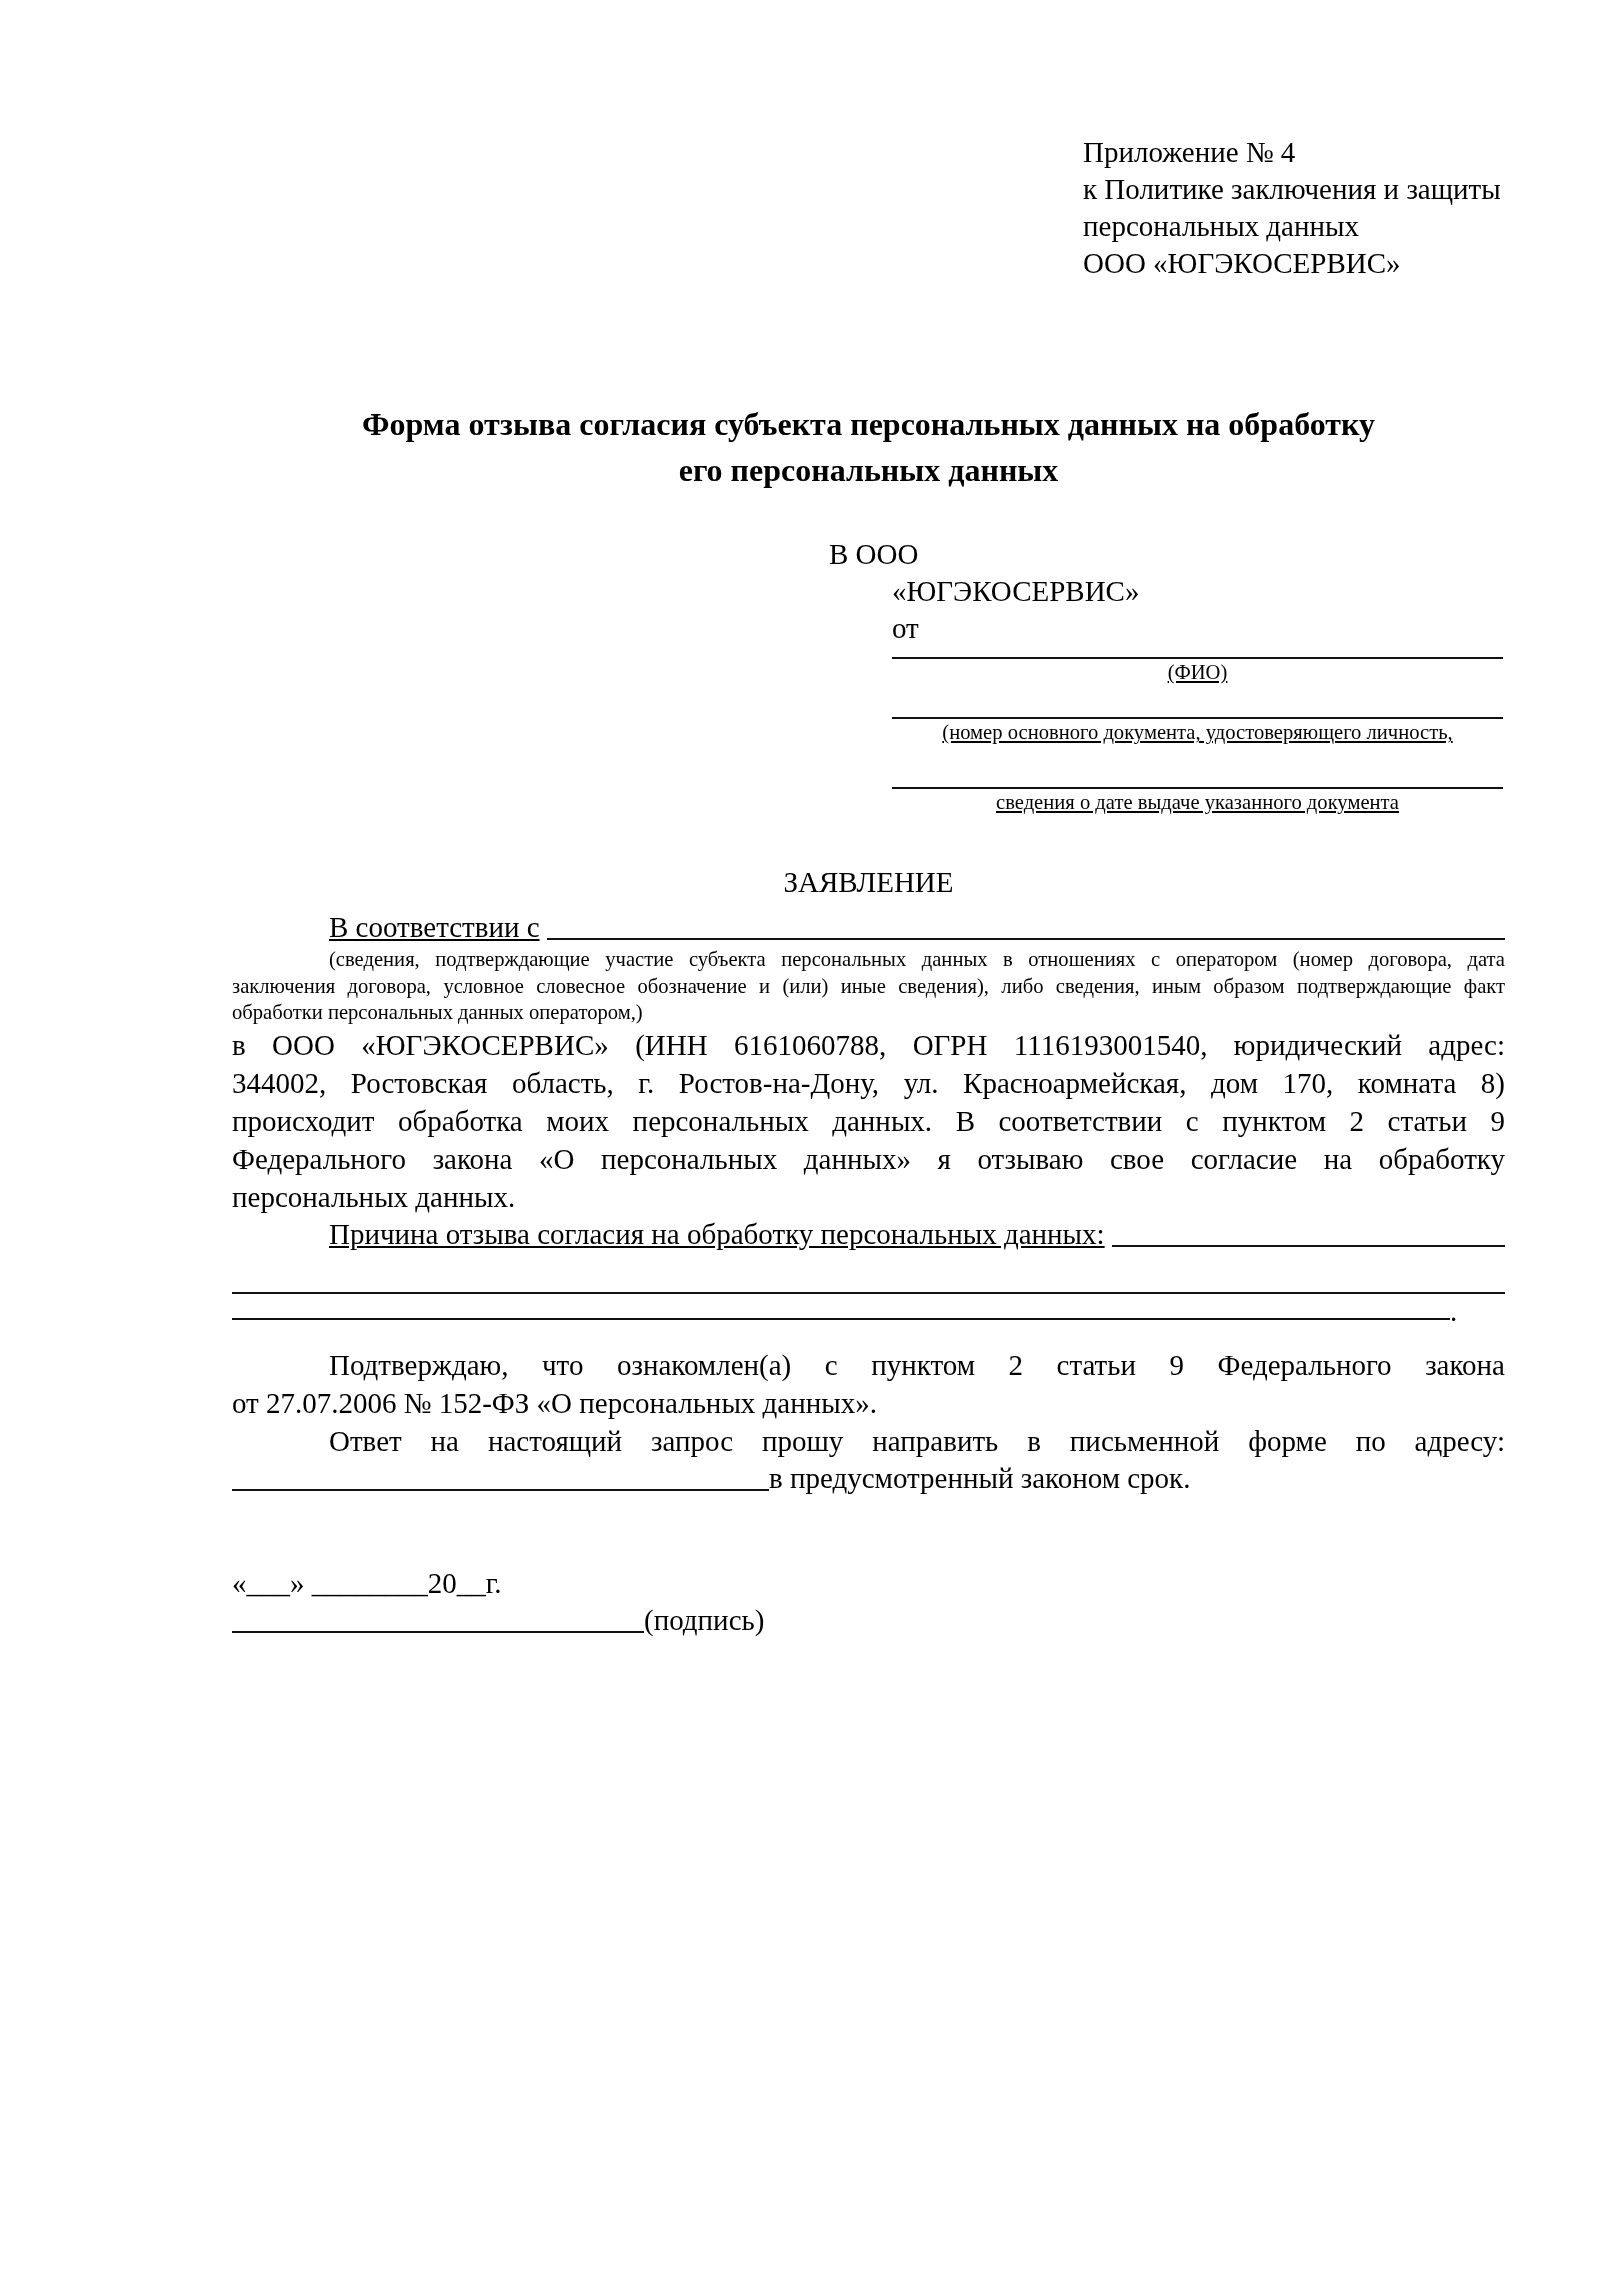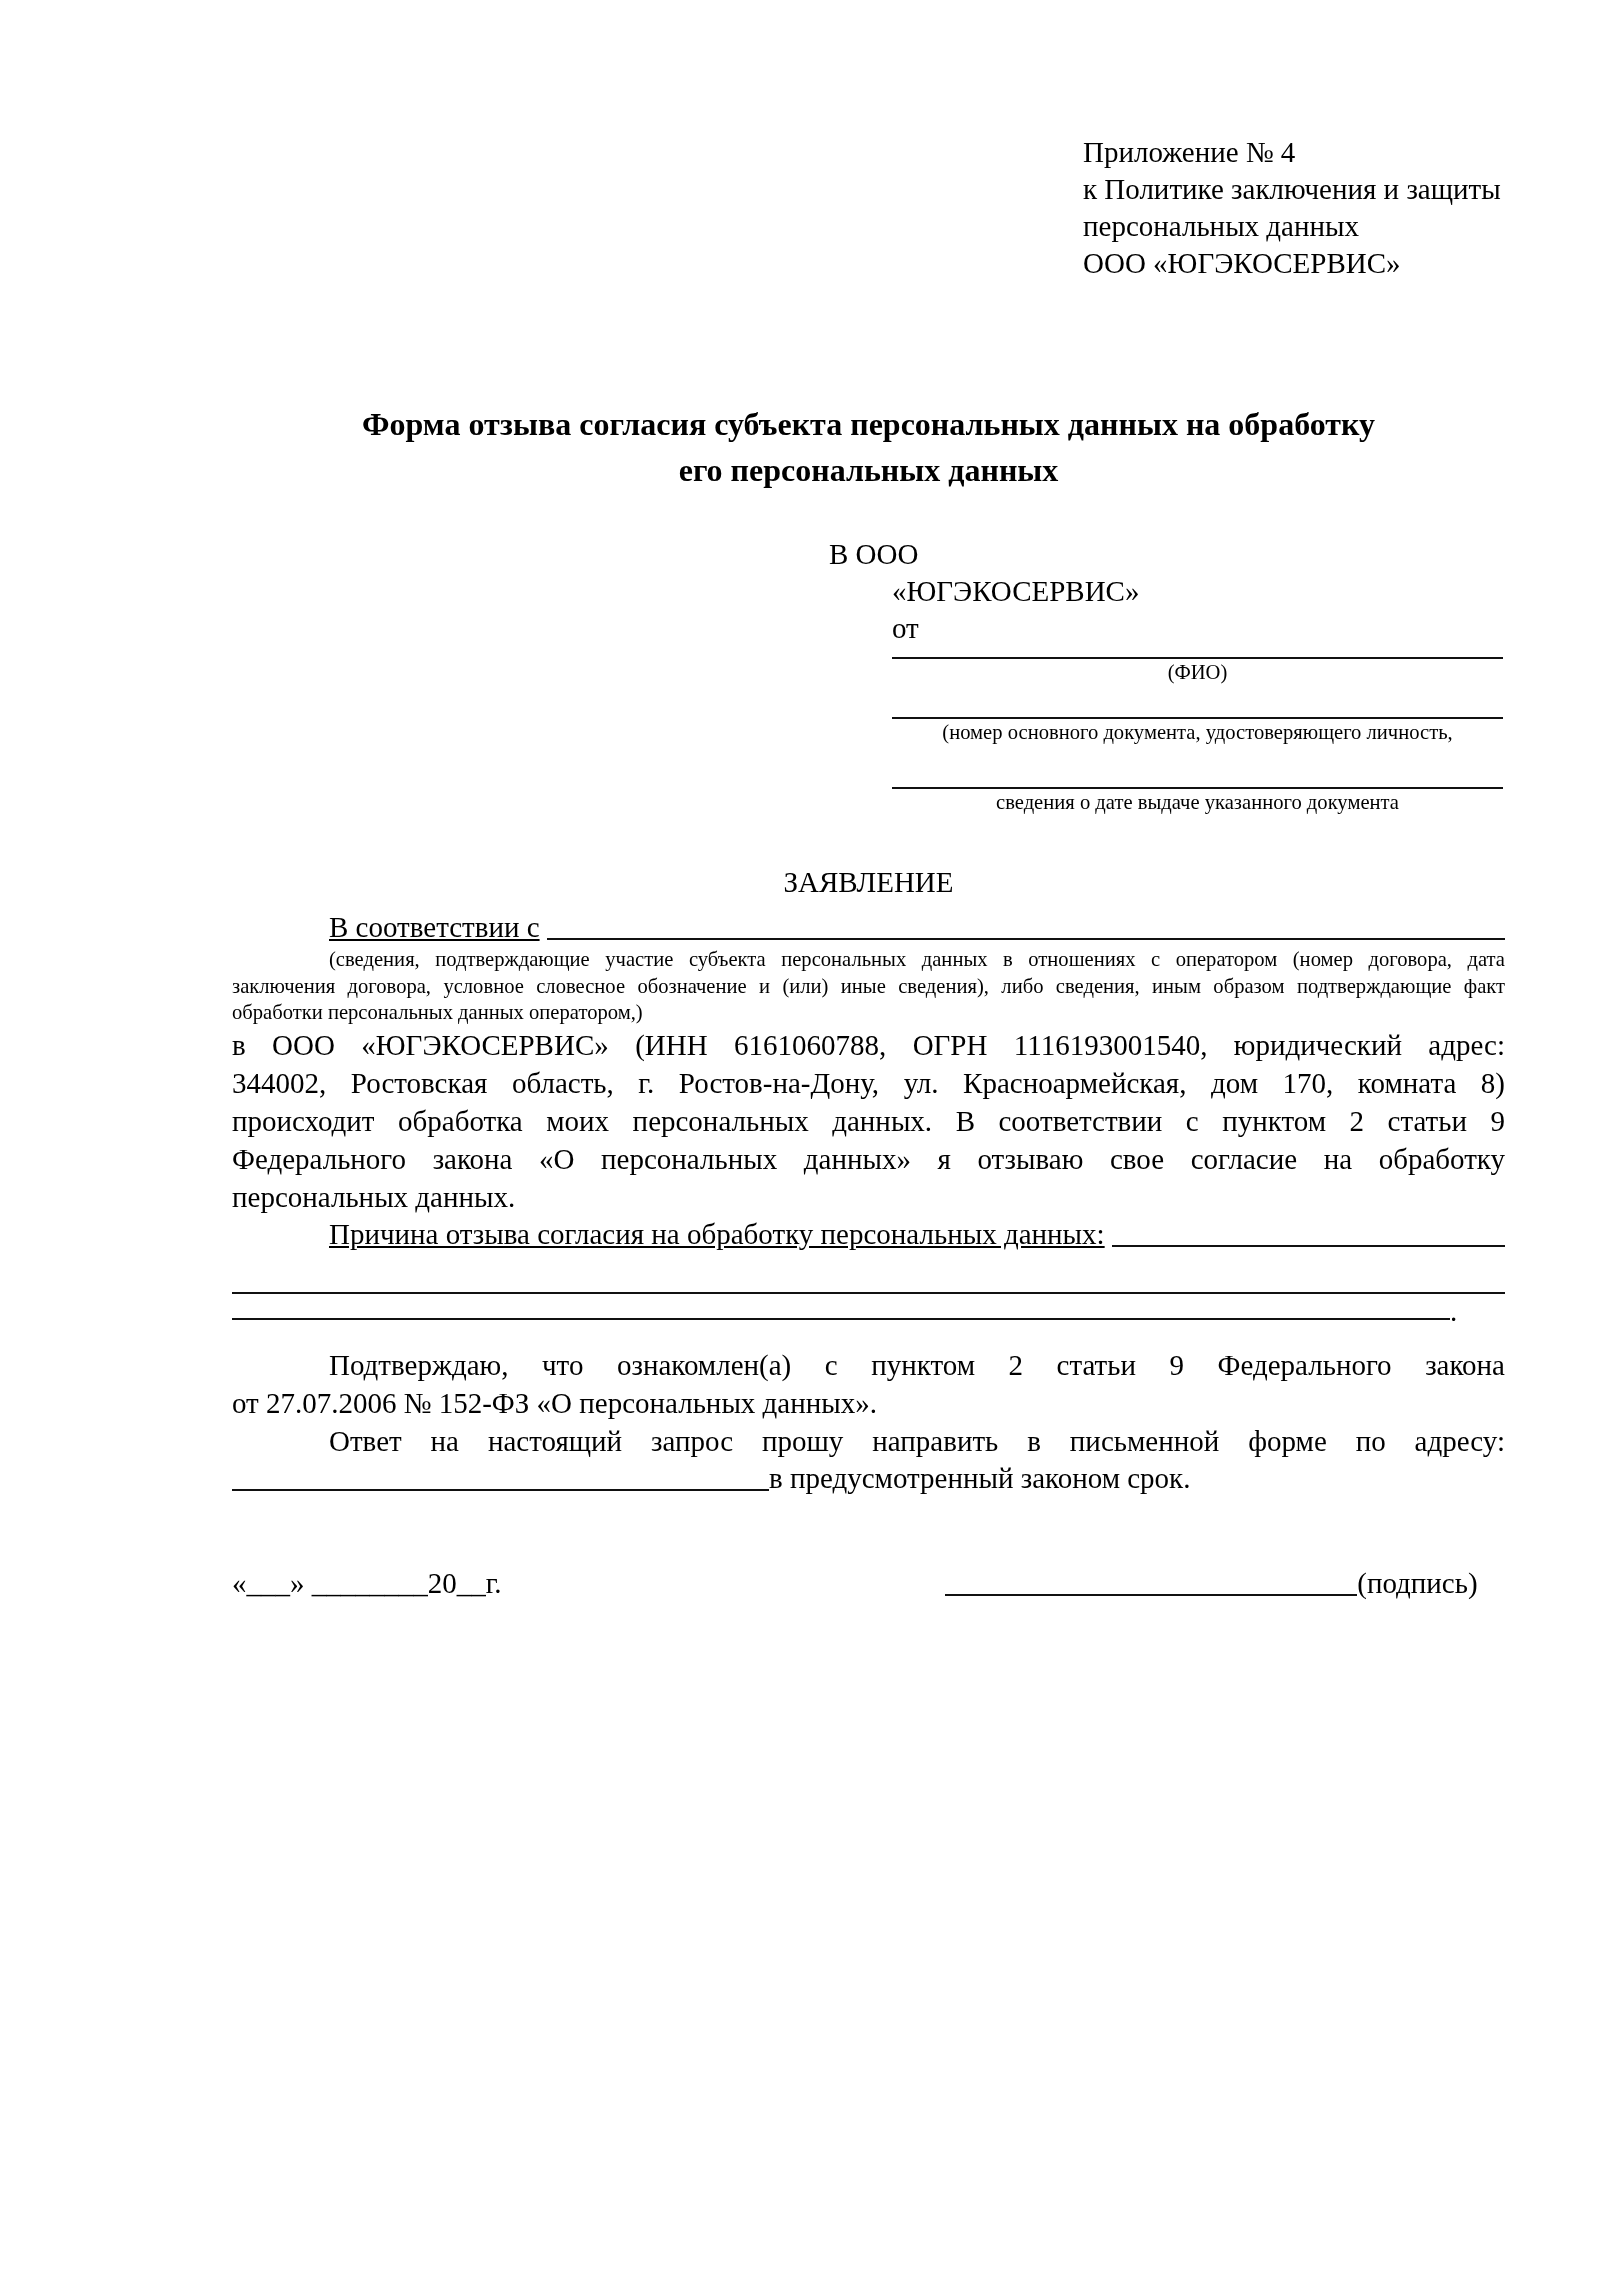--- a/index.html
+++ b/index.html
@@ -14,21 +14,21 @@
     overflow:hidden;
   }
   
   .annex{margin-top:134px;margin-left:851px;line-height:37px;}
   
   .title{margin-top:119px;text-align:center;font-weight:bold;font-size:32px;line-height:46px;}
   
   .addressee{margin-top:43px;}
   .addr-to{margin-left:597px;}
   .addr-sub{margin-left:660px;}
-  .field{width:611px;}
+  .field{width:611px;text-decoration:underline;}
   .f-line{border-bottom:2.9px solid #111;}
   .f-line.h10{height:9.8px;}
   .f-line.h33{height:32px;}
   .f-line.h42{height:41px;}
   .f-line.h36{height:35px;}
   .f-cap{font-size:20.6px;line-height:26.5px;text-align:center;white-space:nowrap;}
   
   .heading{margin-top:49px;text-align:center;}
   .fillrow{display:flex;margin-top:7.8px;}
   .fillrow .txt{white-space:nowrap;text-decoration:underline;}
@@ -39,21 +39,21 @@
   .jl{text-align:justify;text-align-last:justify;}
   .body-par{line-height:38px;}
   .reasonrow{display:flex;margin-top:0;}
   .rule1{height:39px;border-bottom:2.9px solid #111;}
   .dotrow{display:flex;height:32px;}
   .dotrow .fill-fixed{width:1218px;margin-left:0;}
   .dotrow .dot{align-self:flex-end;line-height:29px;}
   .confirm{margin-top:20.6px;line-height:38px;}
   .replyrow{display:flex;}
   .replyrow .fill-fixed{width:537px;}
-  .bottomrow{display:flex;justify-content:space-between;margin-top:68px;}
+  .bottomrow{display:flex;justify-content:space-between;margin-top:68px;flex-direction:column;}
   .signgroup{display:flex;margin-right:27.4px;}
   .signgroup .fill-fixed{width:412px;}
 </style>
 </head>
 <body>
 
 <div class="page">
 
   <div class="annex">
     <div>Приложение № 4</div>

